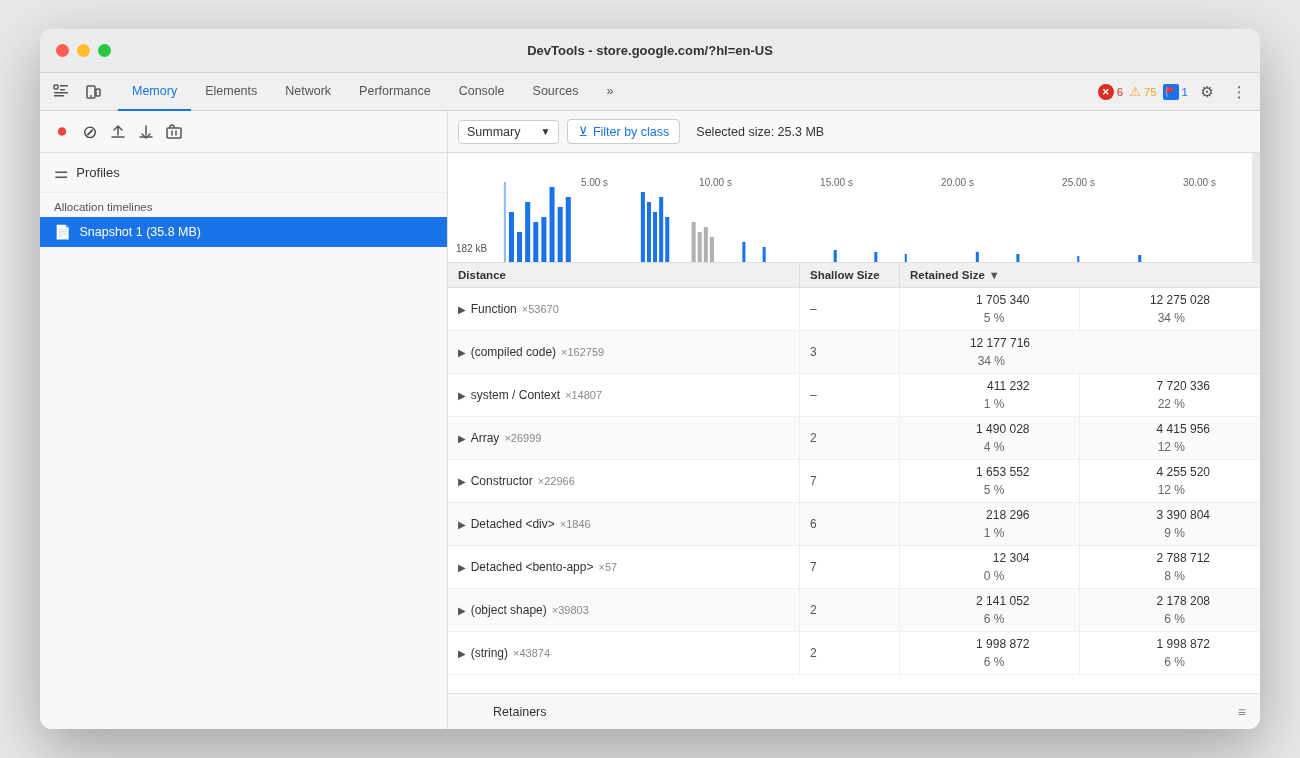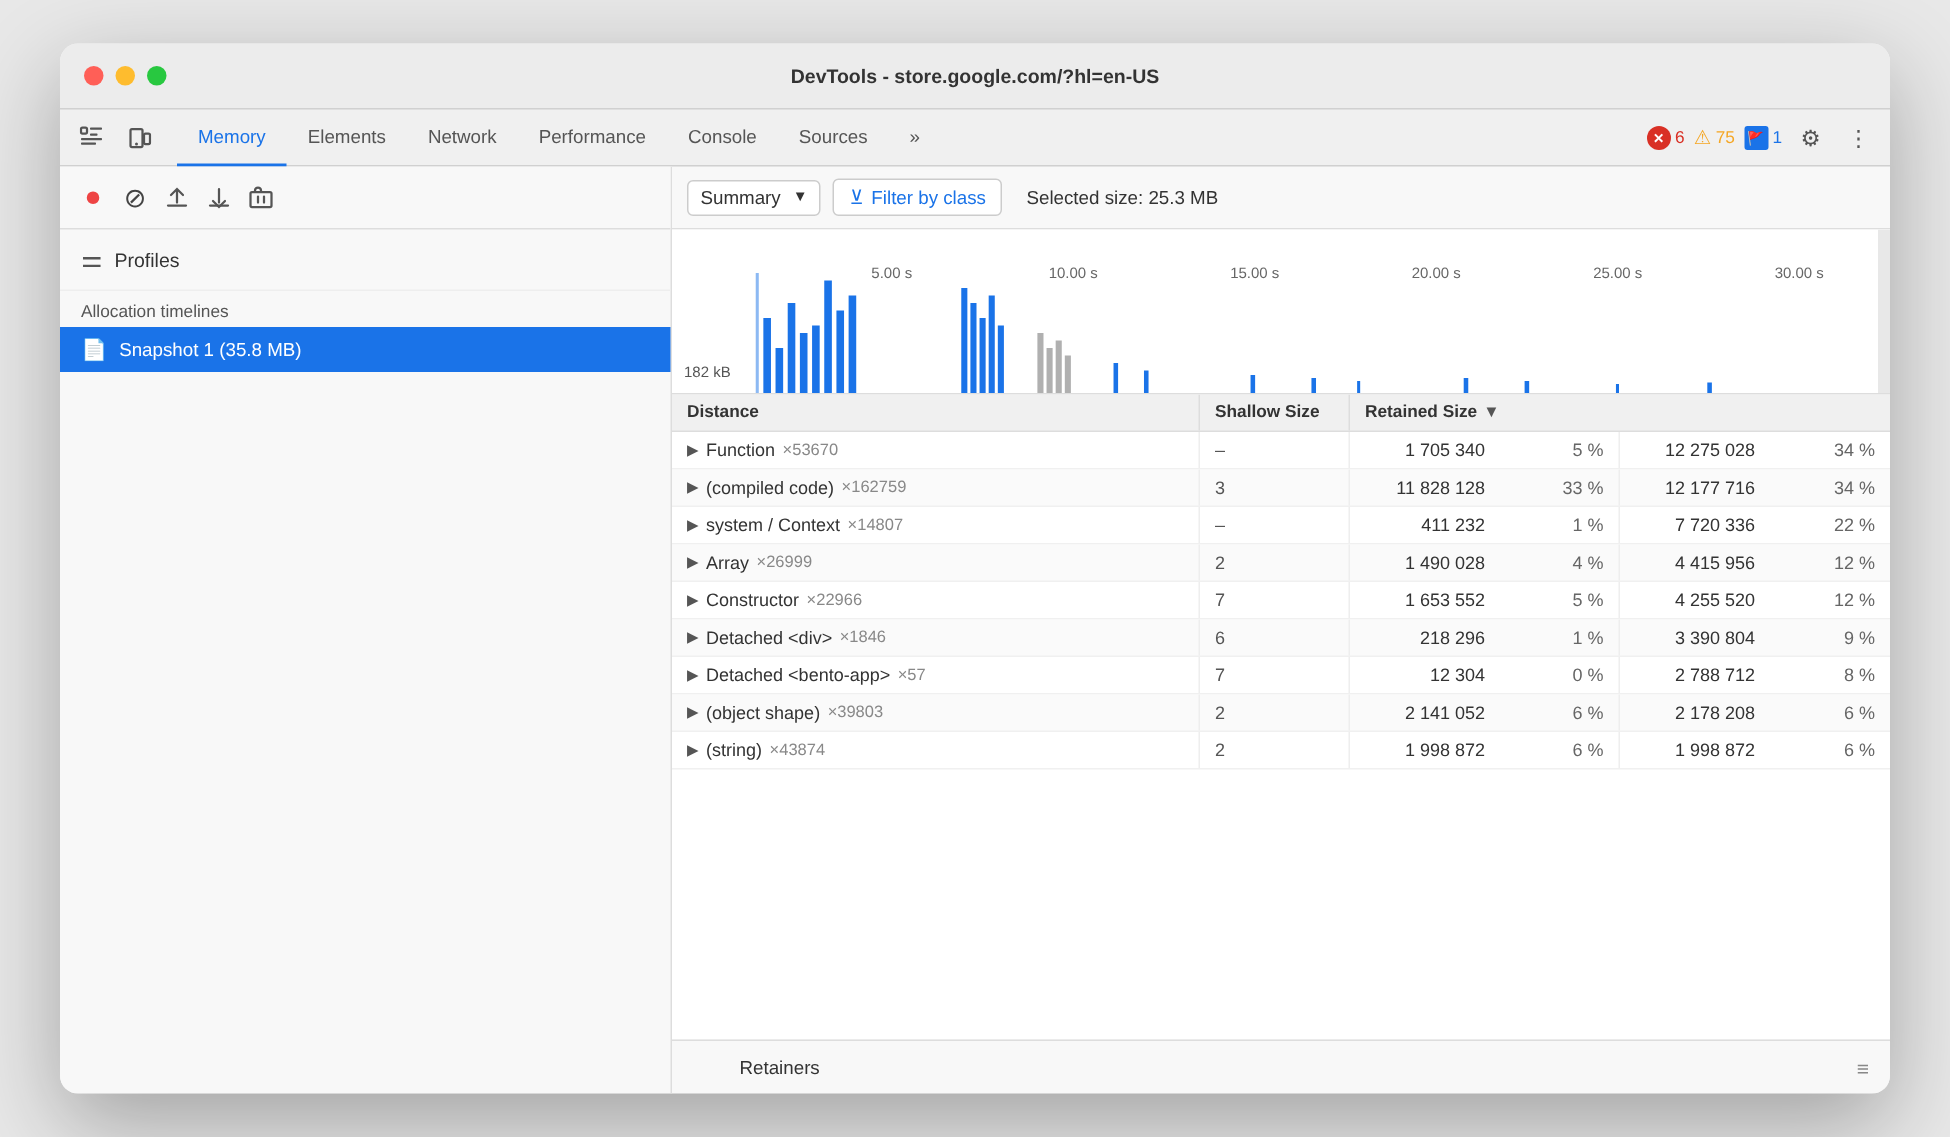--- a/index.html
+++ b/index.html
@@ -129,21 +129,21 @@
     }
     .tool-btn {
       width: 28px; height: 28px;
       display: flex; align-items: center; justify-content: center;
       border-radius: 4px; cursor: pointer; color: #444;
       font-size: 16px;
     }
     .summary-dropdown {
       display: flex;
       align-items: center;
-      gap: 8px;
+      gap: 20px;
       padding: 4px 8px;
       background: white;
       border: 1px solid #ccc;
       border-radius: 4px;
       font-size: 12.5px;
       cursor: pointer;
       color: #333;
     }
     .filter-btn {
       display: flex;
@@ -285,22 +285,23 @@
     .td-constructor {
       display: flex;
       align-items: center;
       gap: 5px;
     }
     .expand-arrow { color: #555; font-size: 10px; }
     .constructor-name { font-weight: 500; }
     .constructor-count { color: #888; font-size: 11px; }
     .td-distance { color: #555; }
     .td-size {
-      justify-content: space-between;
-      gap: 18px;
+      justify-content: flex-end;
+      gap: 4px;
+      flex-direction: column;
     }
     .size-num { text-align: right; min-width: 80px; }
     .size-pct { color: #666; min-width: 30px; text-align: right; }
     
     .retainers-bar {
       height: 36px;
       background: #f8f8f8;
       border-top: 1px solid #ddd;
       display: flex;
       align-items: center;
@@ -524,24 +525,20 @@
           </div>
         </div>
         <div class="table-row odd">
           <div class="td td-constructor">
             <span class="expand-arrow">▶</span>
             <span class="constructor-name">(compiled code)</span>
             <span class="constructor-count">×162759</span>
           </div>
           <div class="td td-distance">3</div>
           <div class="td td-size">
-            <span class="size-num">11 828 128</span>
-            <span class="size-pct">33 %</span>
-          </div>
-          <div class="td td-size">
             <span class="size-num">12 177 716</span>
             <span class="size-pct">34 %</span>
           </div>
         </div>
         <div class="table-row even">
           <div class="td td-constructor">
             <span class="expand-arrow">▶</span>
             <span class="constructor-name">system / Context</span>
             <span class="constructor-count">×14807</span>
           </div>

